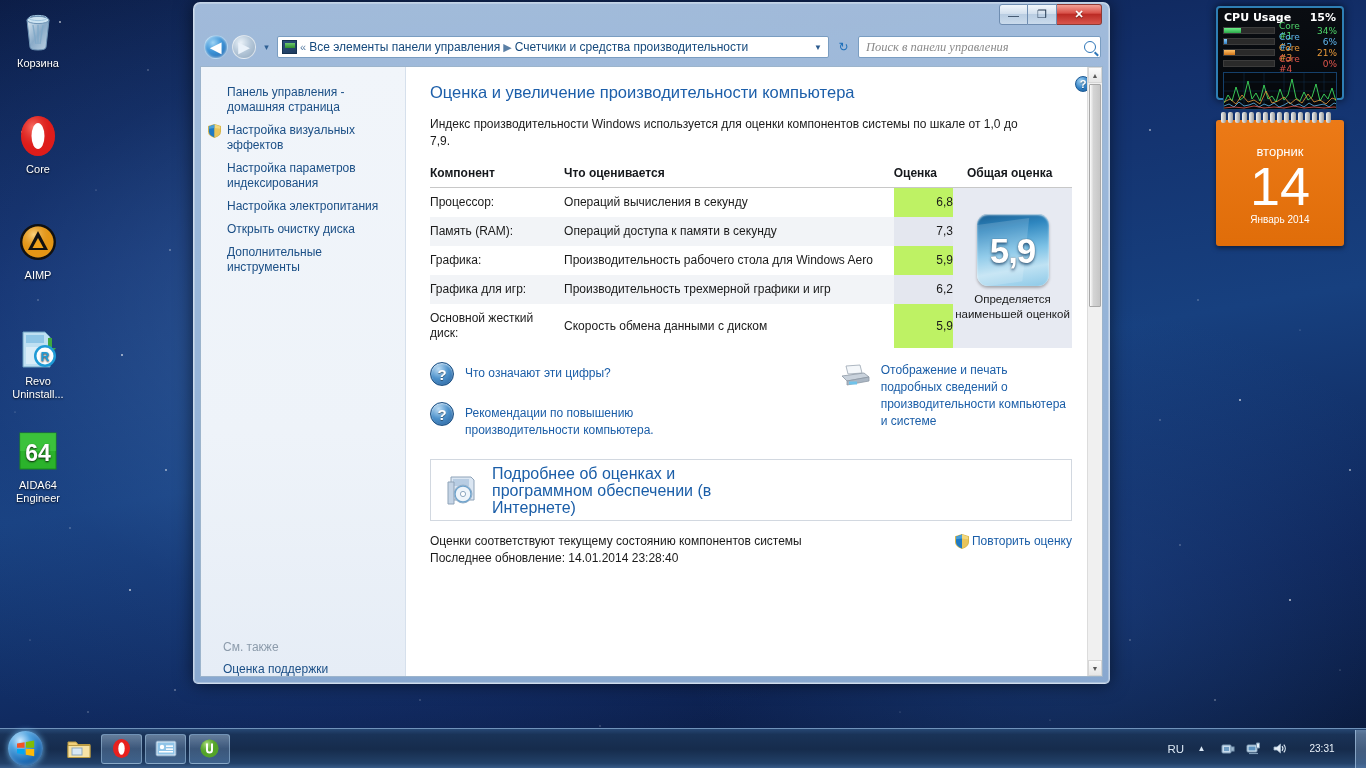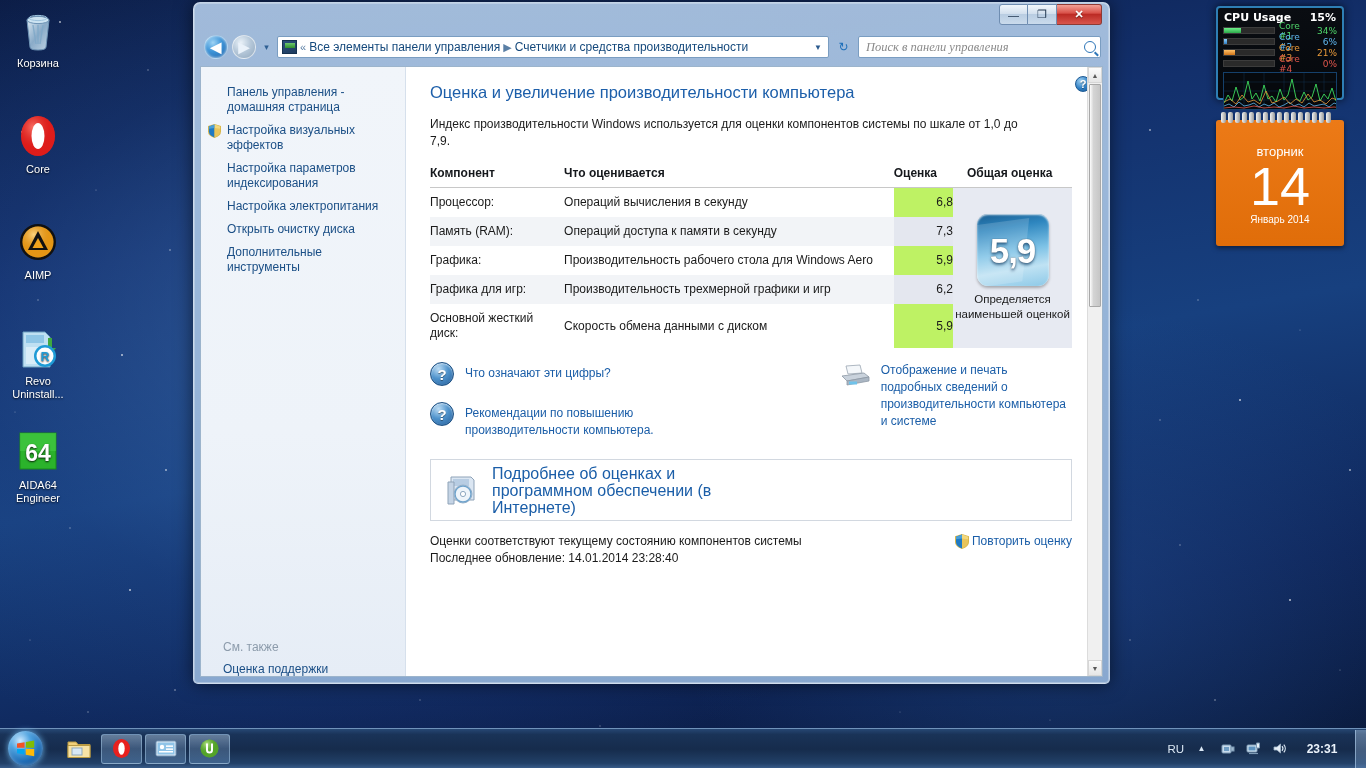--- a/index.html
+++ b/index.html
@@ -386,21 +386,21 @@
     display:flex;align-items:center;justify-content:center;
     border:1px solid rgba(180,215,245,0.45);
     background: linear-gradient(180deg, rgba(205,228,248,0.42) 0%, rgba(150,190,230,0.30) 48%, rgba(120,165,212,0.34) 100%);
   }
   .tb-btn.plain { border-color: transparent; background: transparent; width:38px;}
   #tray {
     margin-left:auto; display:flex; align-items:center; gap:9px;
     color:#dbe8f5; font-size:11.5px; padding-right:4px;
   }
   #tray .ti { display:flex;align-items:center;justify-content:center; width:17px;height:17px;}
-  #clock { font-size:12px; color:#eaf2fa; width:50px; text-align:center;font-weight:bold;}
+  #clock { font-size:10px; color:#eaf2fa; width:50px; text-align:center;}
   #showdesk {
     width:11px; height:38px; margin-left:4px;
     background: linear-gradient(180deg, rgba(190,218,245,0.38), rgba(120,160,205,0.30));
     border-left:1px solid rgba(190,220,250,0.55);
   }
 </style>
 </head>
 <body>
 
 <div id="desktop">

